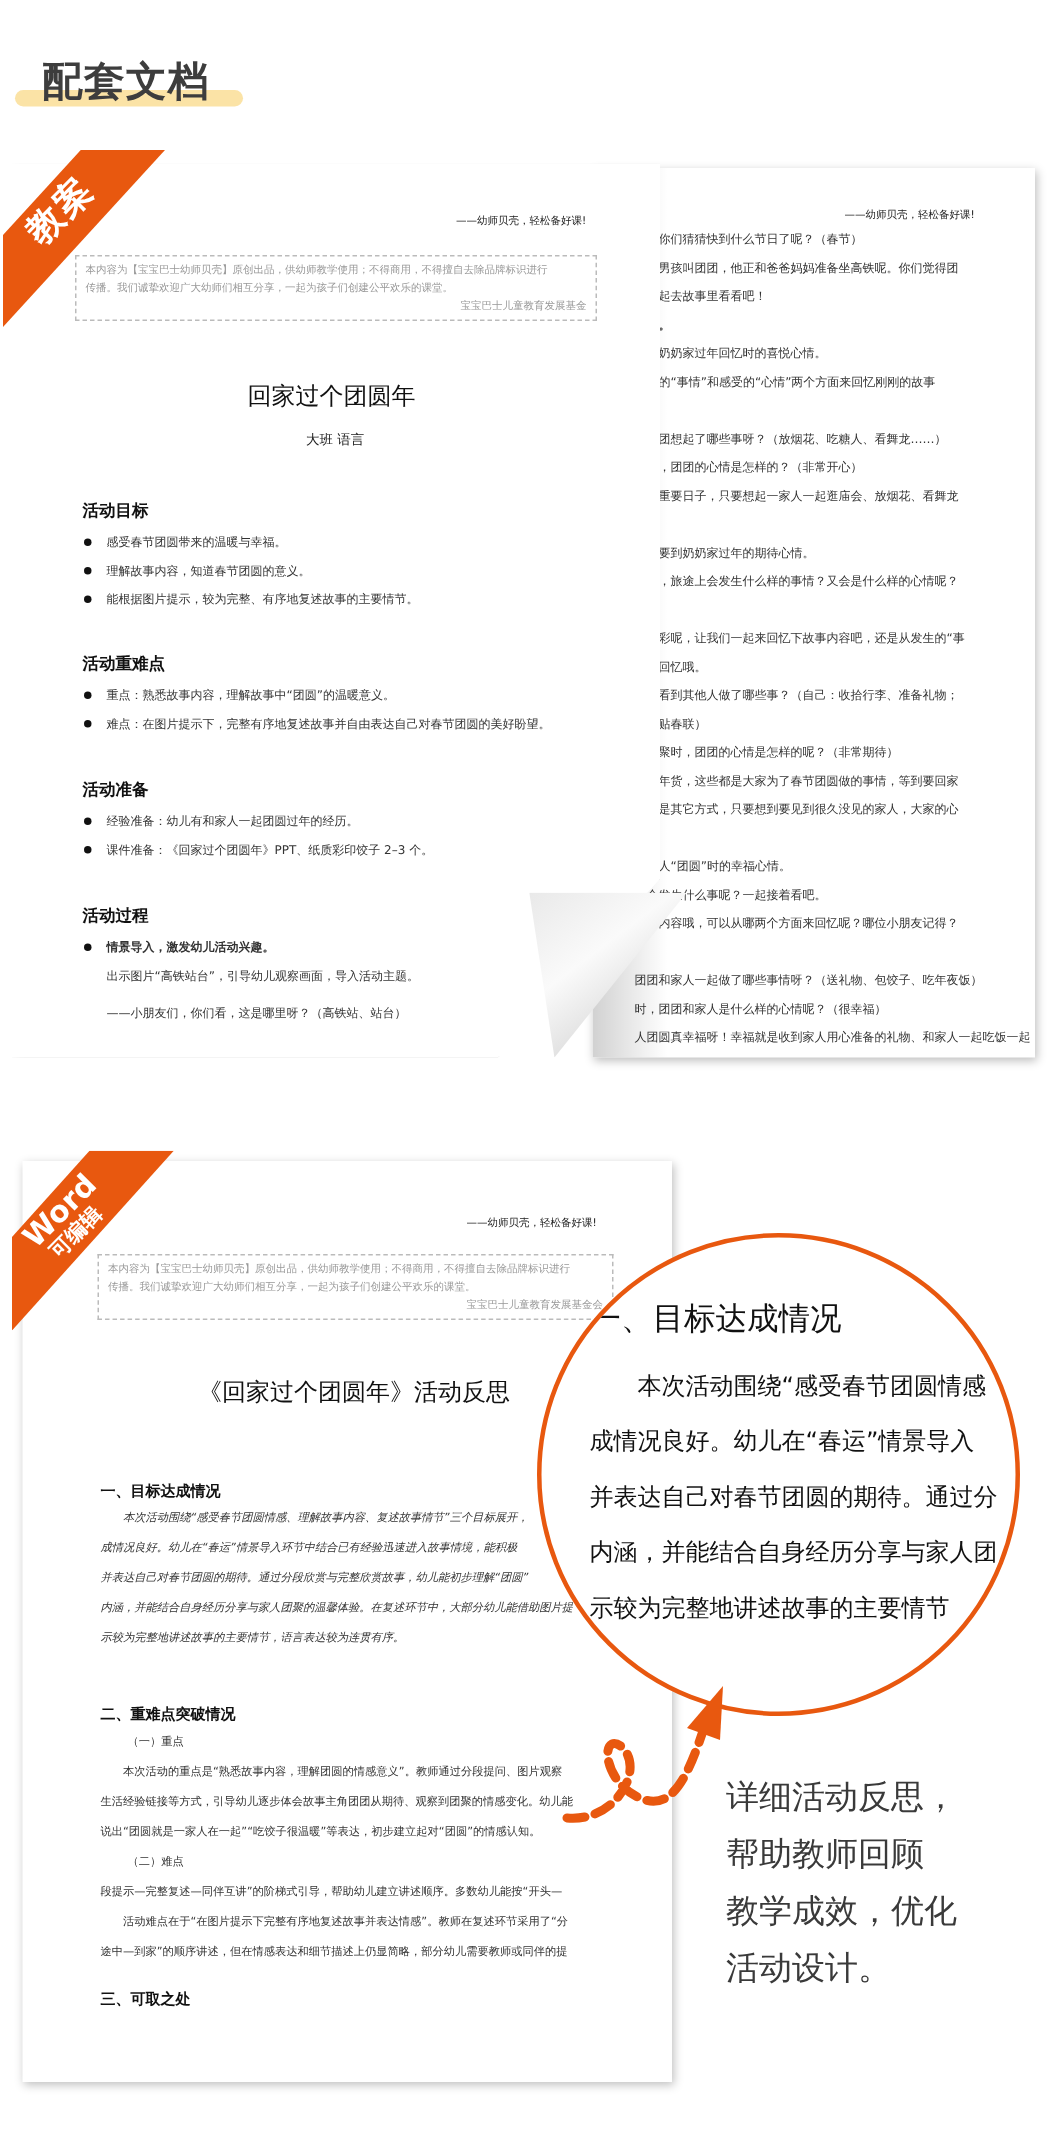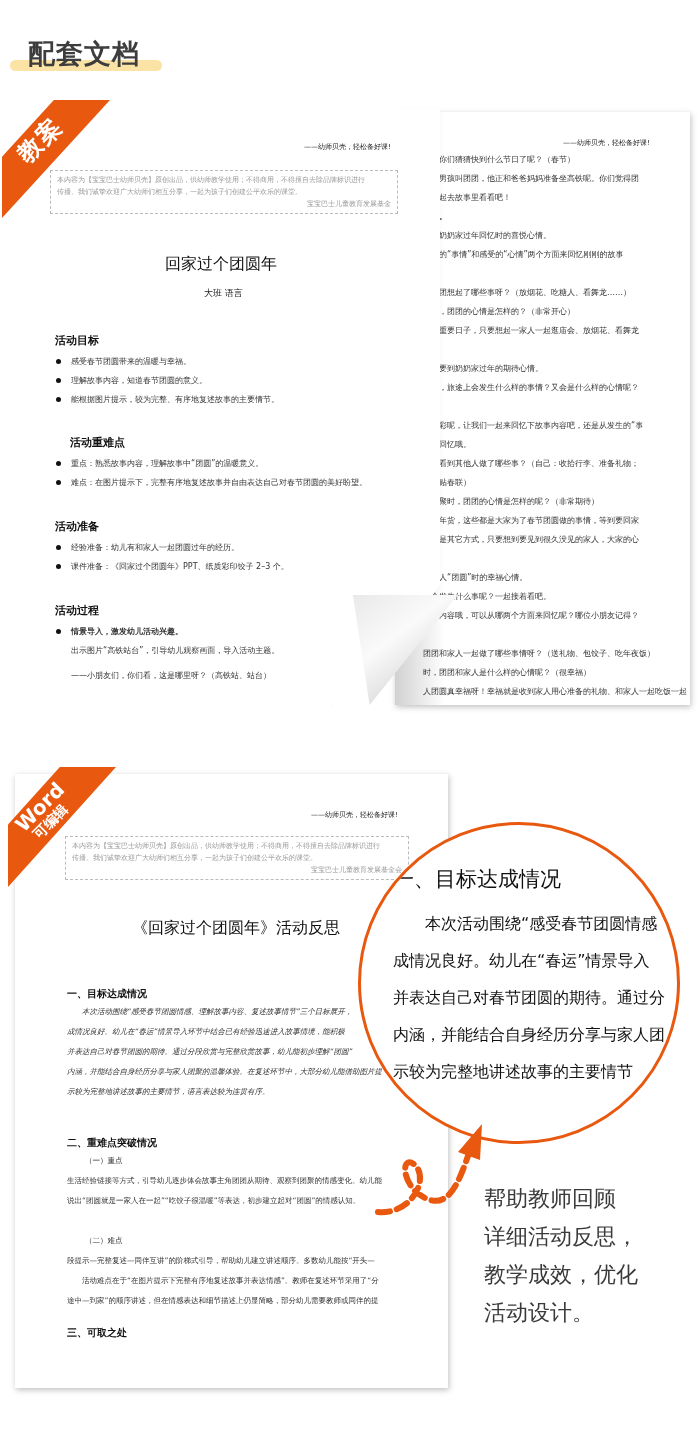--- a/index.html
+++ b/index.html
@@ -106,21 +106,21 @@
   <div class="doc-title" style="left:157px; top:145px;">回家过个团圆年</div>
   <div class="doc-sub" style="left:196px; top:178px;">大班  语言</div>
 
   <div class="h3" style="left:47px; top:224px;">活动目标</div>
   <ul class="bullets" style="left:47px; top:243px;">
     <li>感受春节团圆带来的温暖与幸福。</li>
     <li>理解故事内容，知道春节团圆的意义。</li>
     <li>能根据图片提示，较为完整、有序地复述故事的主要情节。</li>
   </ul>
 
-  <div class="h3" style="left:62px; top:326px;font-family:Liberation Serif, serif;">活动重难点</div>
+  <div class="h3" style="left:47px; top:326px;font-family:Liberation Serif, serif;">活动重难点</div>
   <ul class="bullets" style="left:47px; top:345px;">
     <li>重点：熟悉故事内容，理解故事中“团圆”的温暖意义。</li>
     <li>难点：在图片提示下，完整有序地复述故事并自由表达自己对春节团圆的美好盼望。</li>
   </ul>
 
   <div class="h3" style="left:47px; top:410px;">活动准备</div>
   <ul class="bullets" style="left:47px; top:429px;">
     <li>经验准备：幼儿有和家人一起团圆过年的经历。</li>
     <li>课件准备：《回家过个团圆年》PPT、纸质彩印饺子 2–3 个。</li>
   </ul>
@@ -154,20 +154,21 @@
     <div class="para" style="position:static;">　　本次活动围绕“感受春节团圆情感、理解故事内容、复述故事情节”三个目标展开，</div>
     <div class="para" style="position:static;">成情况良好。幼儿在“春运”情景导入环节中结合已有经验迅速进入故事情境，能积极</div>
     <div class="para" style="position:static;">并表达自己对春节团圆的期待。通过分段欣赏与完整欣赏故事，幼儿能初步理解“团圆”</div>
     <div class="para" style="position:static;">内涵，并能结合自身经历分享与家人团聚的温馨体验。在复述环节中，大部分幼儿能借助图片提</div>
     <div class="para" style="position:static;">示较为完整地讲述故事的主要情节，语言表达较为连贯有序。</div>
   </div>
 
   <div class="h3" style="left:52px; top:362px; font-size:10px;">二、重难点突破情况</div>
   <div class="para" style="left:70px; top:377px;">（一）重点</div>
   <div style="position:absolute; left:52px; top:397px;">
+    <div class="para" style="position:static;">　　本次活动的重点是“熟悉故事内容，理解团圆的情感意义”。教师通过分段提问、图片观察</div>
     <div class="para" style="position:static;">生活经验链接等方式，引导幼儿逐步体会故事主角团团从期待、观察到团聚的情感变化。幼儿能</div>
     <div class="para" style="position:static;">说出“团圆就是一家人在一起”“吃饺子很温暖”等表达，初步建立起对“团圆”的情感认知。</div>
   </div>
   <div class="para" style="left:70px; top:457px;">（二）难点</div>
   <div style="position:absolute; left:52px; top:477px;">
     <div class="para" style="position:static;">段提示—完整复述—同伴互讲”的阶梯式引导，帮助幼儿建立讲述顺序。多数幼儿能按“开头—</div>
     <div class="para" style="position:static;">　　活动难点在于“在图片提示下完整有序地复述故事并表达情感”。教师在复述环节采用了“分</div>
     <div class="para" style="position:static;">途中—到家”的顺序讲述，但在情感表达和细节描述上仍显简略，部分幼儿需要教师或同伴的提</div>
   </div>
   <div class="h3" style="left:52px; top:552px; font-size:10px;">三、可取之处</div>
@@ -189,17 +190,17 @@
     <div class="mag-p">示较为完整地讲述故事的主要情节</div>
   </div>
 </div>
 
 <svg style="position:absolute; left:370px; top:1120px;" width="120" height="110" viewBox="0 0 120 110">
   <path d="M8 92 C 40 95, 60 60, 45 45 C 30 32, 30 70, 60 80 C 80 86, 90 60, 100 30" fill="none" stroke="#e8580f" stroke-width="6" stroke-dasharray="12 7" stroke-linecap="round"></path>
   <polygon points="88,32 112,4 110,40" fill="#e8580f"></polygon>
 </svg>
 
 <div class="caption">
+  <div>详细活动反思，</div>
   <div>帮助教师回顾</div>
-  <div>详细活动反思，</div>
   <div>教学成效，优化</div>
   <div>活动设计。</div>
 </div>
 
 </body></html>

